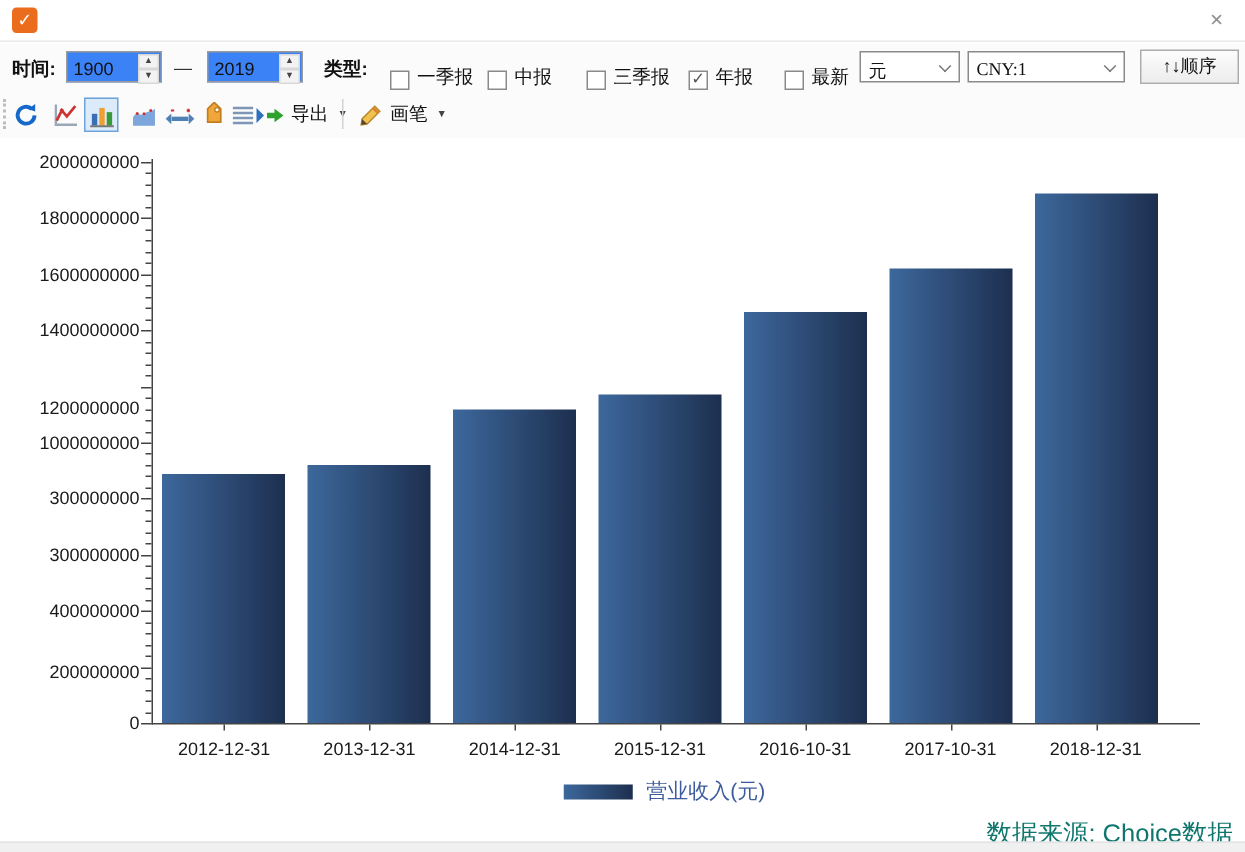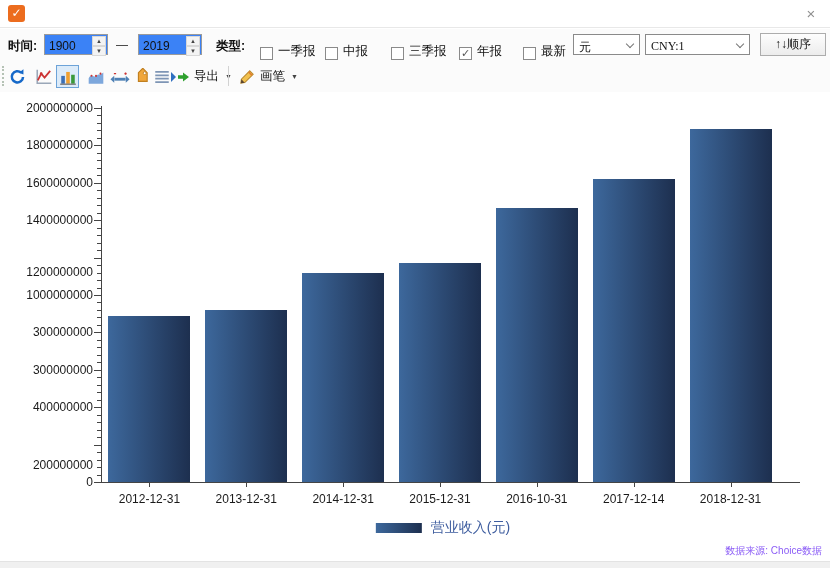--- a/index.html
+++ b/index.html
@@ -52,21 +52,21 @@
   .chart .ylabel { position: absolute; left: 0; width: 93px; text-align: right;
     font-size: 12px; color: #1a1a1a; }
   .chart .xlabel { position: absolute; width: 96px; text-align: center; font-size: 12px; color: #1a1a1a; }
   .chart .tick { position: absolute; background: #444; }
   .chart .axis { position: absolute; background: #444; }
   .chart .bar { position: absolute; }
   .legend { position: absolute; top: 427px; left: 443px; transform: translateX(-50%);
     display: flex; align-items: center; }
   .legend .swatch { width: 46px; height: 10px; }
   .legend .ltext { margin-left: 9px; font-size: 14px; color: #3d5c9e; }
-  .watermark { position: absolute; top: 452px; right: 8px; font-size: 10px; color: #8b5cf6; text-align: right; }
+  .watermark { position: absolute; top: 452px; right: 8px; font-size: 17px; color: #0f766e; text-align: right; }
   .bottomstrip { position: absolute; bottom: 0; left: 0; right: 0; height: 7px;
     background: #f0f0f0; border-top: 1px solid #e3e3e3; }
 </style>
 </head>
 <body>
 
 <div class="window">
 
   <div class="titlebar">
     <div class="app-icon">✓</div>
@@ -201,21 +201,21 @@
   <div class="chart" id="chart">
     <div class="legend">
       <span class="swatch" id="legend-swatch" style="background: linear-gradient(90deg, rgb(61, 104, 156) 0%, rgb(29, 47, 79) 100%);"></span>
       <span class="ltext">营业收入(元)</span>
     </div>
     <div class="watermark">数据来源: Choice数据</div>
   <div class="axis" style="left: 101px; top: 14px; width: 1px; height: 377px;"></div>
       <div class="axis" style="left: 101px; top: 390px; width: 699px; height: 1px;"></div>
       <div class="ylabel" style="top: 383px;">0</div>
       <div class="tick" style="left: 94px; top: 390px; width: 7px; height: 1px;"></div>
-      <div class="ylabel" style="top: 366px; text-align: right;">200000000</div>
+      <div class="ylabel" style="top: 349px; text-align: right;">200000000</div>
       <div class="tick" style="left: 94px; top: 352.6px; width: 7px; height: 1px;"></div>
       <div class="ylabel" style="top: 308.2px;">400000000</div>
       <div class="tick" style="left: 94px; top: 315.2px; width: 7px; height: 1px;"></div>
       <div class="ylabel" style="top: 270.8px;">300000000</div>
       <div class="tick" style="left: 94px; top: 277.8px; width: 7px; height: 1px;"></div>
       <div class="ylabel" style="top: 233.4px;">300000000</div>
       <div class="tick" style="left: 94px; top: 240.4px; width: 7px; height: 1px;"></div>
       <div class="ylabel" style="top: 196px;">1000000000</div>
       <div class="tick" style="left: 94px; top: 203px; width: 7px; height: 1px;"></div>
       <div class="ylabel" style="top: 158.6px; margin-top: 14px;">1200000000</div>
@@ -278,20 +278,20 @@
       <div class="tick" style="left: 343.143px; top: 391px; width: 1px; height: 4px;"></div>
       <div class="xlabel" style="left: 295.143px; top: 400px;">2014-12-31</div>
       <div class="bar" style="left: 399px; top: 171px; width: 82px; height: 219px; background: linear-gradient(90deg, rgb(61, 104, 156) 0%, rgb(29, 47, 79) 100%);"></div>
       <div class="tick" style="left: 440px; top: 391px; width: 1px; height: 4px;"></div>
       <div class="xlabel" style="left: 392px; top: 400px;">2015-12-31</div>
       <div class="bar" style="left: 495.857px; top: 116px; width: 82px; height: 274px; background: linear-gradient(90deg, rgb(61, 104, 156) 0%, rgb(29, 47, 79) 100%);"></div>
       <div class="tick" style="left: 536.857px; top: 391px; width: 1px; height: 4px;"></div>
       <div class="xlabel" style="left: 488.857px; top: 400px;">2016-10-31</div>
       <div class="bar" style="left: 592.714px; top: 87px; width: 82px; height: 303px; background: linear-gradient(90deg, rgb(61, 104, 156) 0%, rgb(29, 47, 79) 100%);"></div>
       <div class="tick" style="left: 633.714px; top: 391px; width: 1px; height: 4px;"></div>
-      <div class="xlabel" style="left: 585.714px; top: 400px;">2017-12-14</div>
+      <div class="xlabel" style="left: 585.714px; top: 400px;">2017-10-31</div>
       <div class="bar" style="left: 689.571px; top: 37px; width: 82px; height: 353px; background: linear-gradient(90deg, rgb(61, 104, 156) 0%, rgb(29, 47, 79) 100%);"></div>
       <div class="tick" style="left: 730.571px; top: 391px; width: 1px; height: 4px;"></div>
       <div class="xlabel" style="left: 682.571px; top: 400px;">2018-12-31</div>
     </div>
 
   <div class="bottomstrip"></div>
 </div>
 
 </body></html>

